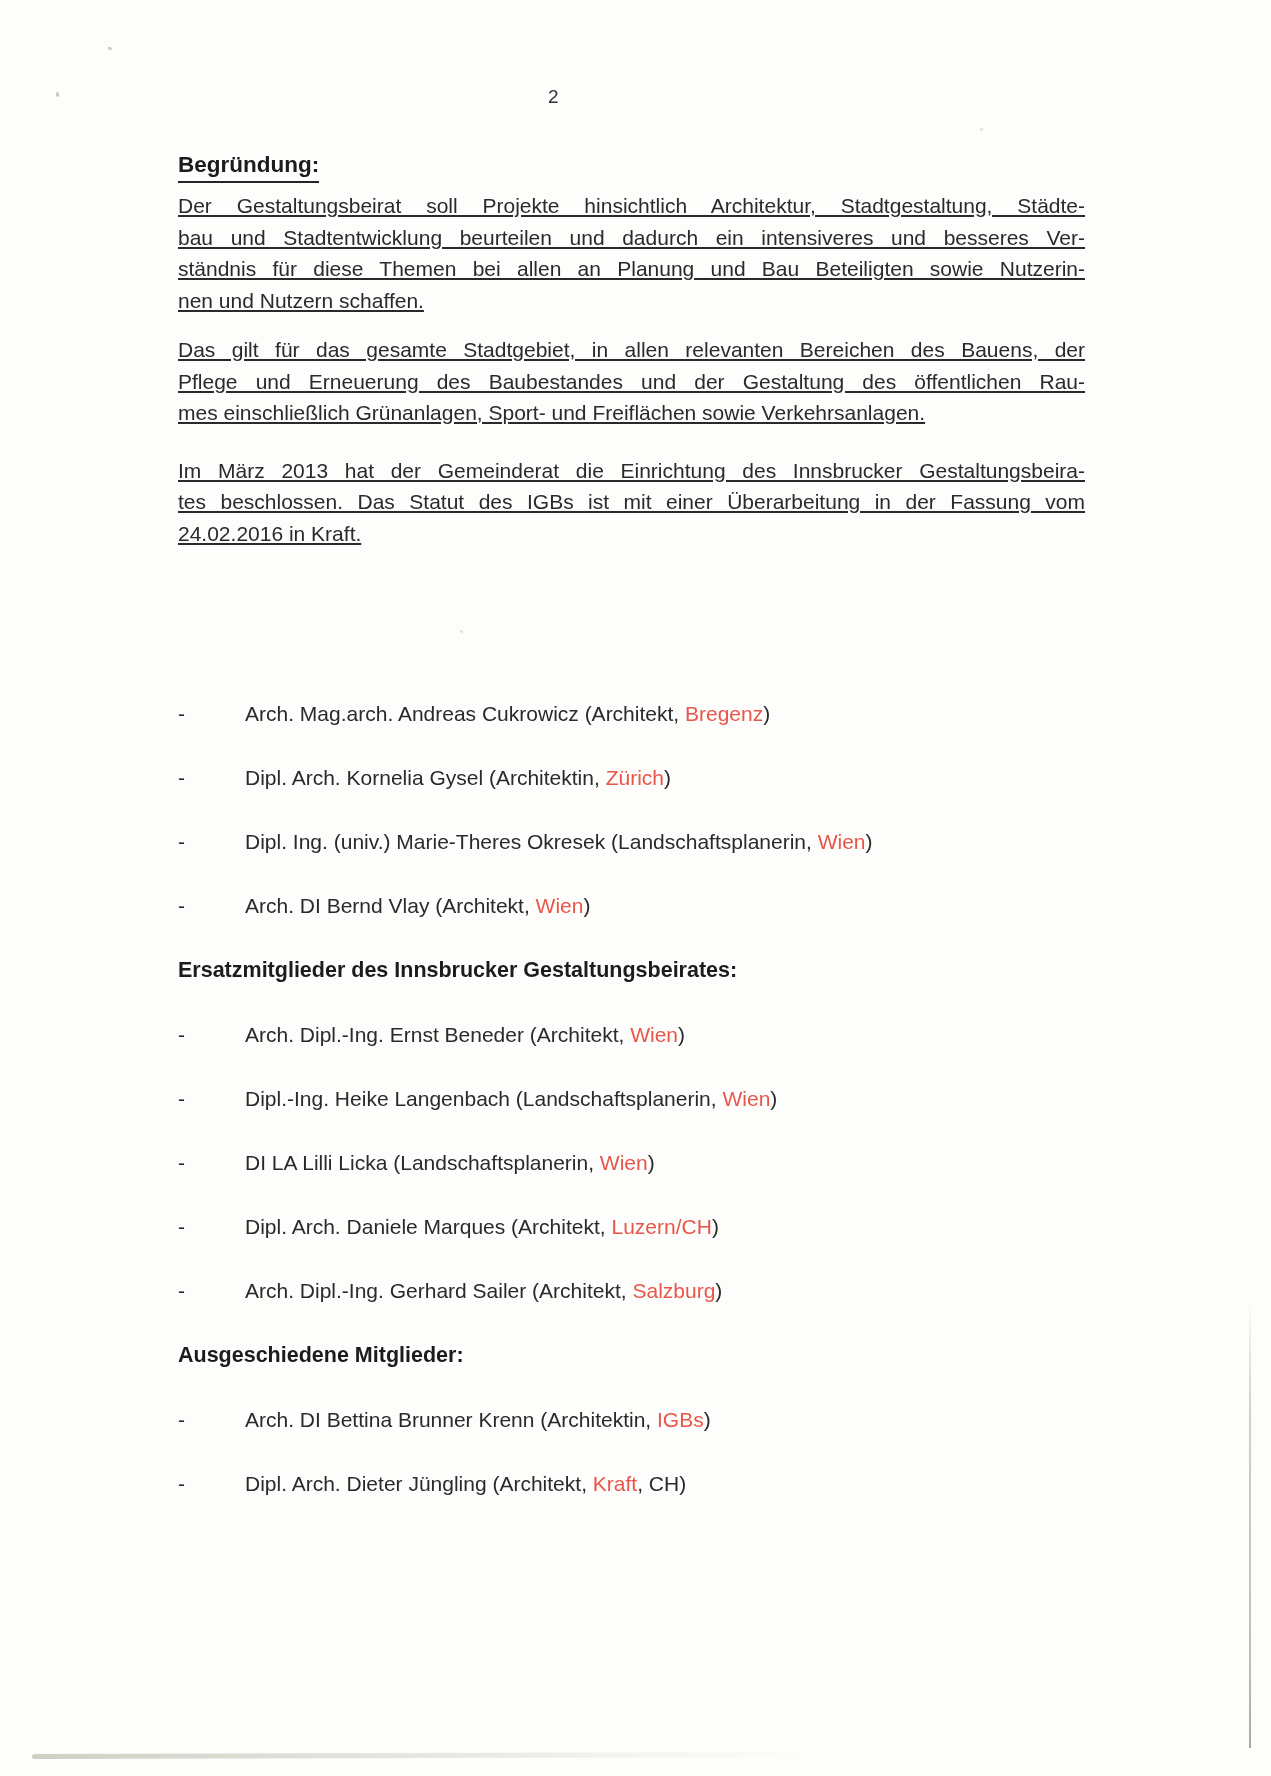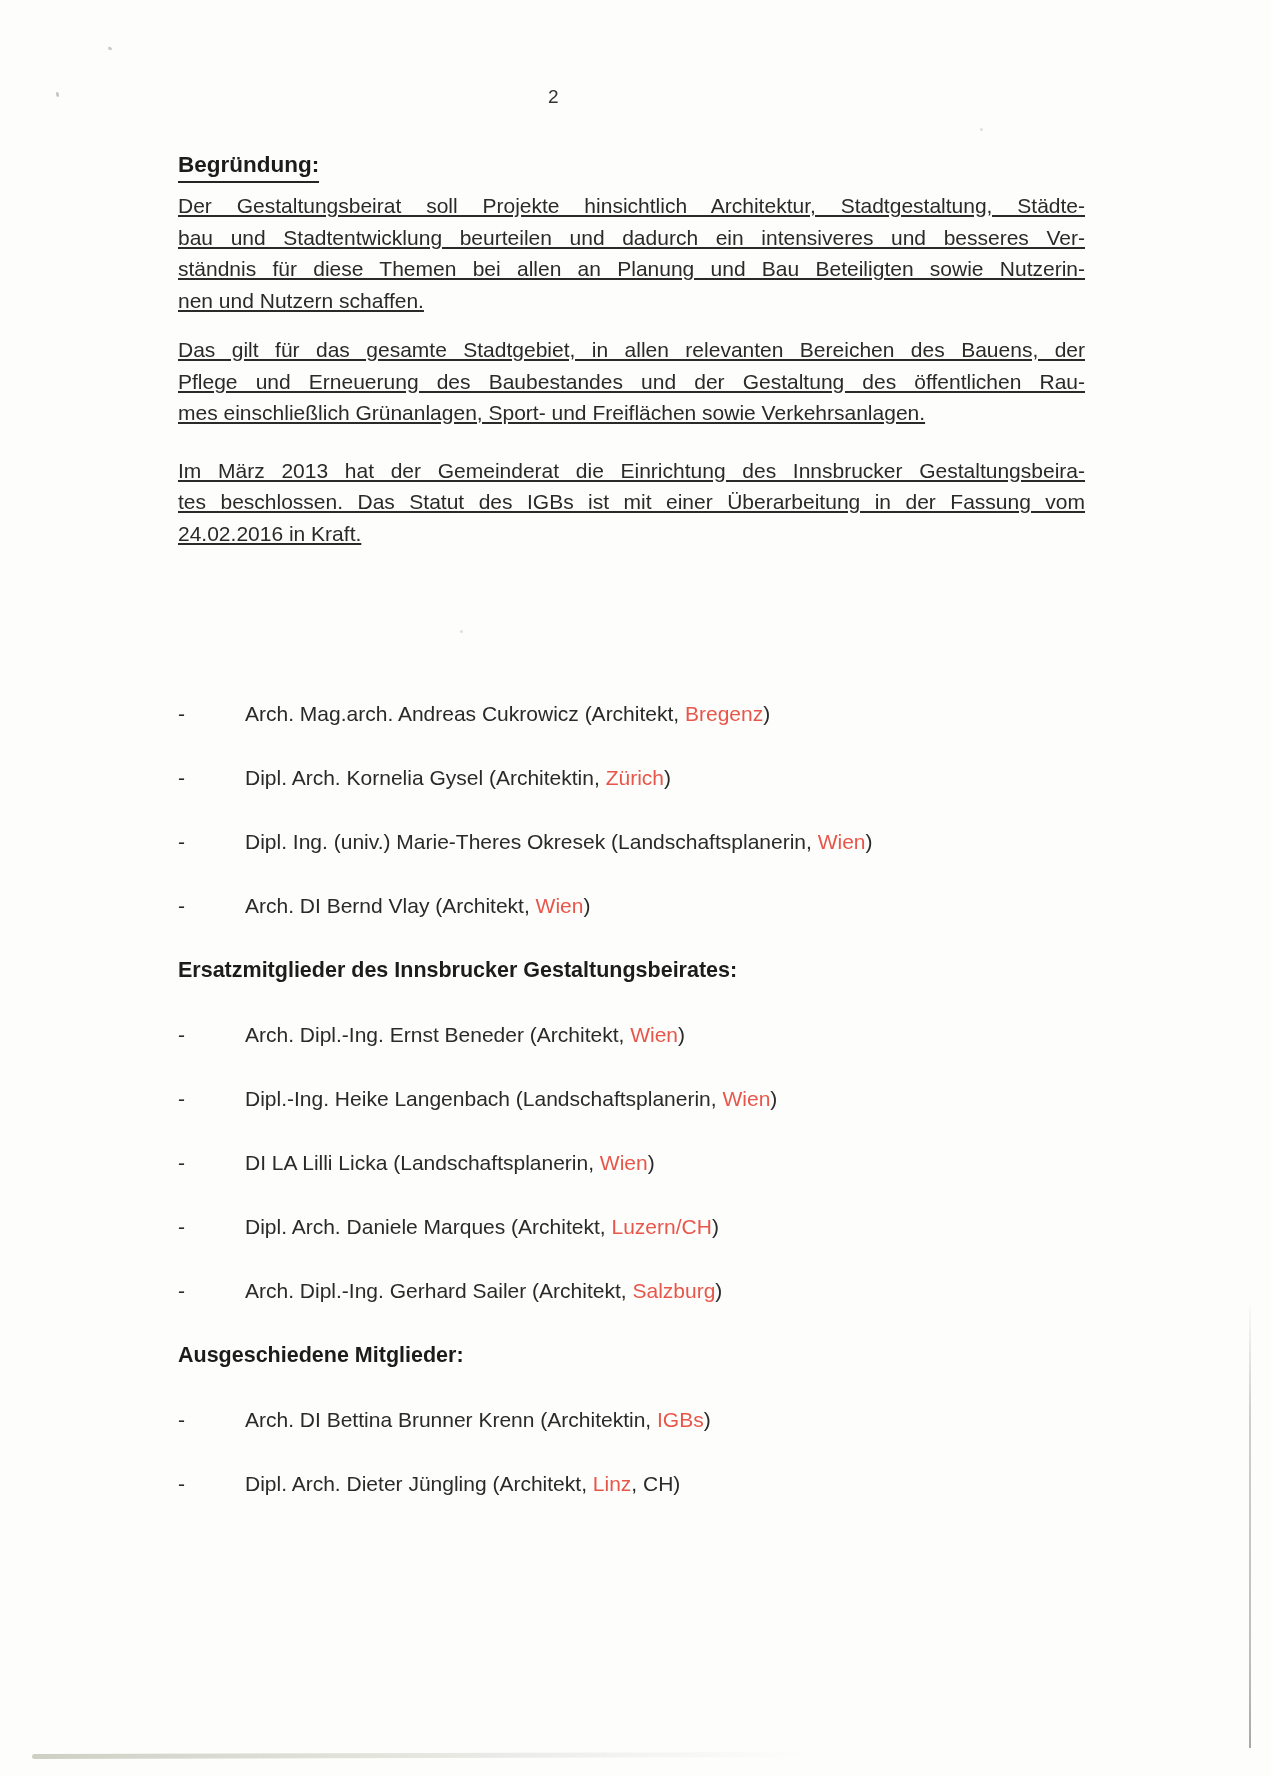--- a/index.html
+++ b/index.html
@@ -177,21 +177,21 @@
           </div>
         </div>
         <div class="section">
           <div class="section-heading">Ausgeschiedene Mitglieder:</div>
           <div class="member">
             <span class="dash">-</span>
             <span class="mtext">Arch. DI Bettina Brunner Krenn (Architektin, <span class="city">IGBs</span>)</span>
           </div>
           <div class="member">
             <span class="dash">-</span>
-            <span class="mtext">Dipl. Arch. Dieter Jüngling (Architekt, <span class="city">Linz</span>, CH)</span>
+            <span class="mtext">Dipl. Arch. Dieter Jüngling (Architekt, <span class="city">Kraft</span>, CH)</span>
           </div>
         </div>
       </div>
 
   </div>
 
   <span class="speck s1"></span>
   <span class="speck s2"></span>
   <span class="speck s3"></span>
   <span class="speck s4"></span>

